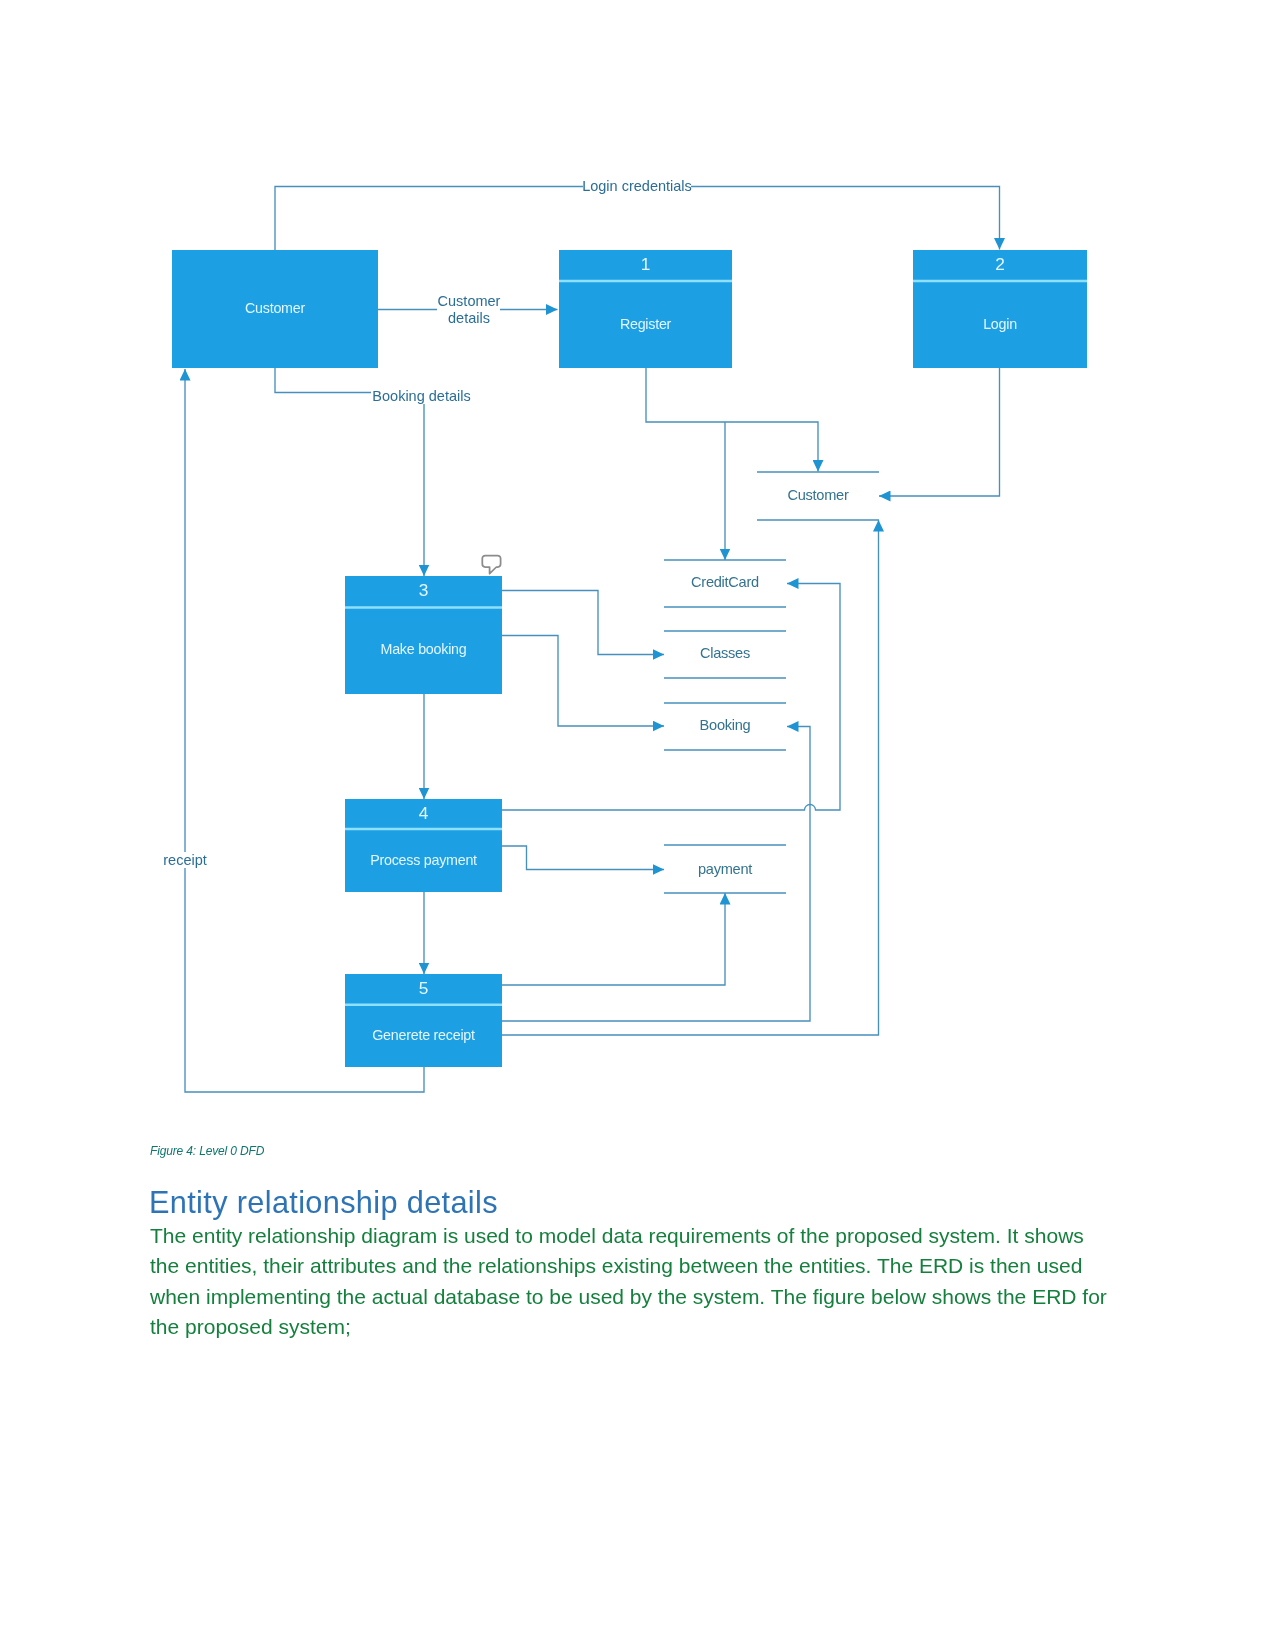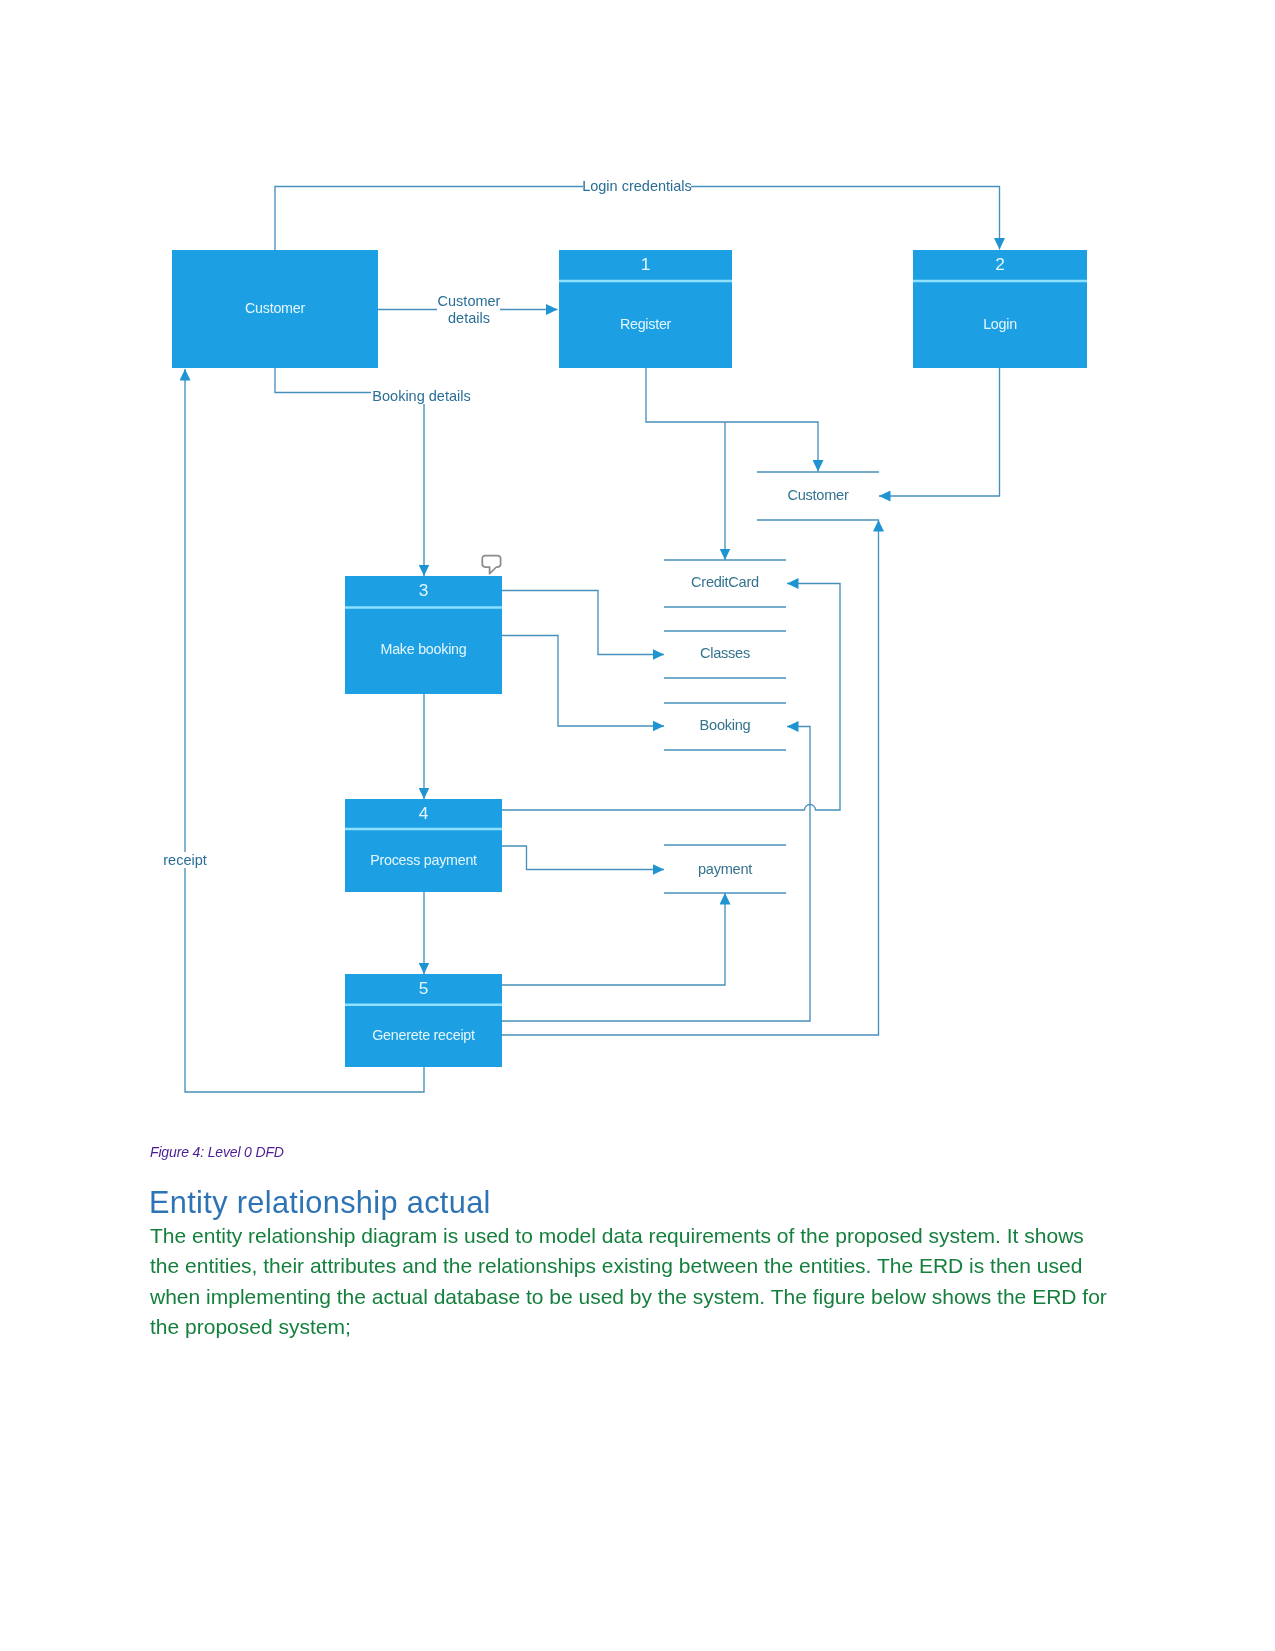--- a/index.html
+++ b/index.html
@@ -1,19 +1,19 @@
 <!DOCTYPE html>
 <html><head>
 <meta charset="utf-8">
 <style>
   html,body{margin:0;padding:0;}
   body{width:1275px;height:1651px;background:#ffffff;font-family:"Liberation Sans",sans-serif;overflow:hidden;}
   .page{position:relative;width:1275px;height:1651px;background:#fff;}
   #dfd{position:absolute;left:0;top:0;transform:translateZ(0);}
-  .cap{position:absolute;left:150px;top:1144px;font-family:"Liberation Sans",sans-serif;font-style:italic;font-size:14px;color:#4c1d95;letter-spacing:-0.15px;transform:translateZ(0);}
+  .cap{position:absolute;left:150px;top:1144px;font-family:"Liberation Sans",sans-serif;font-style:italic;font-size:12px;color:#0f766e;letter-spacing:-0.15px;transform:translateZ(0);}
   h1.h{position:absolute;left:149px;top:1185px;margin:0;font-family:"Liberation Sans",sans-serif;font-weight:400;font-size:30.7px;color:#2e74b5;letter-spacing:0.35px;transform:translateZ(0);}
   .para{position:absolute;left:150px;top:1220.5px;width:958px;font-family:"Liberation Sans",sans-serif;font-size:21px;line-height:30.5px;color:#15803d;text-align:left;transform:translateZ(0);}
   #dfd text{font-family:"Liberation Sans",sans-serif;}
   #dfd text.bt{fill:#e4f6ff;font-size:14.3px;text-anchor:middle;letter-spacing:-0.25px;}
   #dfd text.bn{fill:#e4f6ff;font-size:17.3px;text-anchor:middle;}
   #dfd text.st{fill:#34738f;font-size:14.6px;text-anchor:middle;letter-spacing:-0.28px;}
   #dfd text.fl{fill:#2a6e96;font-size:14.5px;text-anchor:middle;}
 </style>
 </head>
 <body>
@@ -146,15 +146,15 @@
       <rect x="162.5" y="852" width="45" height="16" fill="#ffffff"></rect>
       <text class="fl" x="185" y="864.5">receipt</text>
     </g>
   </g>
 
   <g>
     <path d="M485.2,555.6 L497.7,555.6 A2.9,2.9 0 0 1 500.6,558.5 L500.6,564.1 A2.9,2.9 0 0 1 497.7,567 L496.4,567 L489.6,573.7 L489.6,567 L485.2,567 A2.9,2.9 0 0 1 482.3,564.1 L482.3,558.5 A2.9,2.9 0 0 1 485.2,555.6 Z" fill="#ffffff" stroke="#8c8c8c" stroke-width="1.75" stroke-linejoin="round" stroke-linecap="round"></path>
   </g>
 </svg>
   <div class="cap">Figure 4: Level 0 DFD</div>
-  <h1 class="h">Entity relationship actual</h1>
+  <h1 class="h">Entity relationship details</h1>
   <div class="para">The entity relationship diagram is used to model data requirements of the proposed system. It shows the entities, their attributes and the relationships existing between the entities. The ERD is then used when implementing the actual database to be used by the system. The figure below shows the ERD for the proposed system;</div>
 </div>
 
 </body></html>

